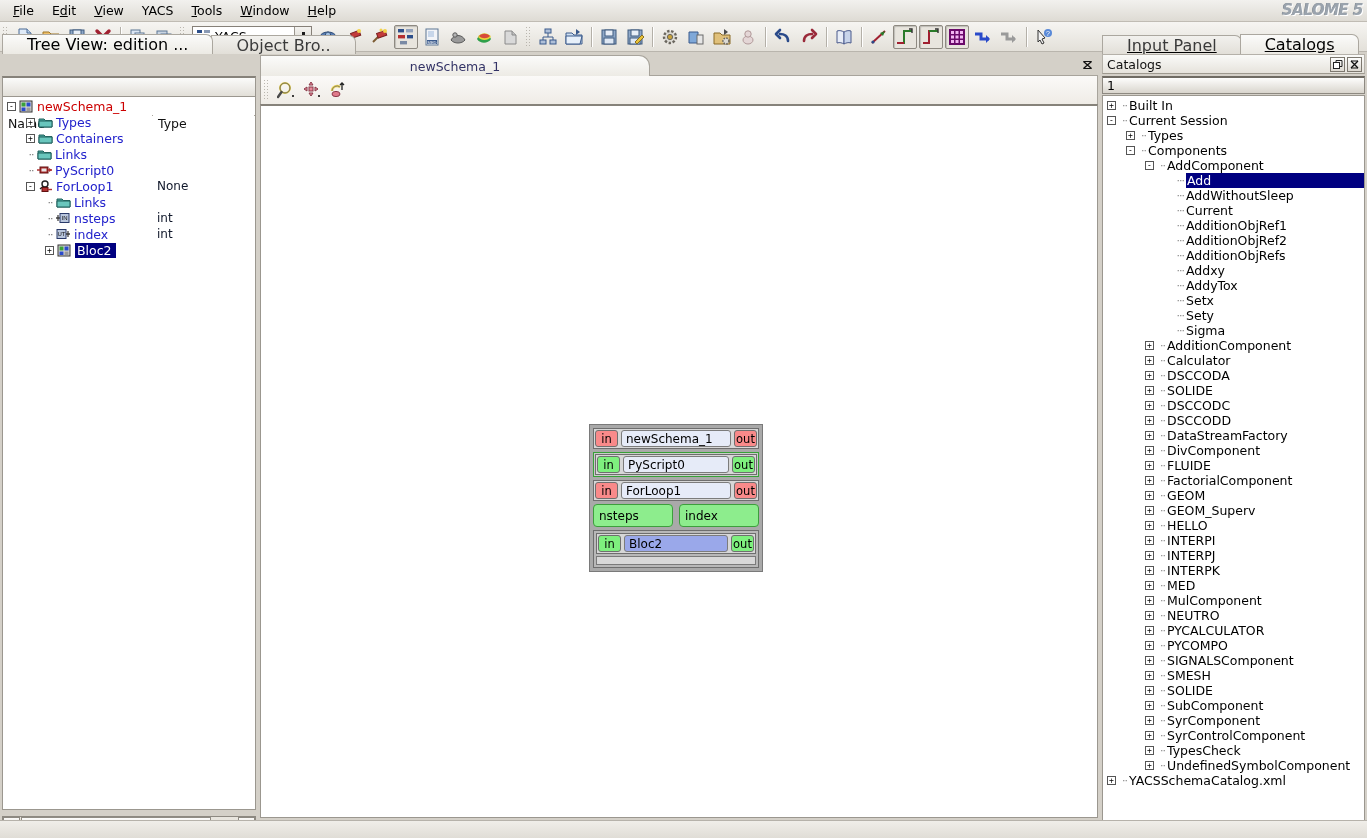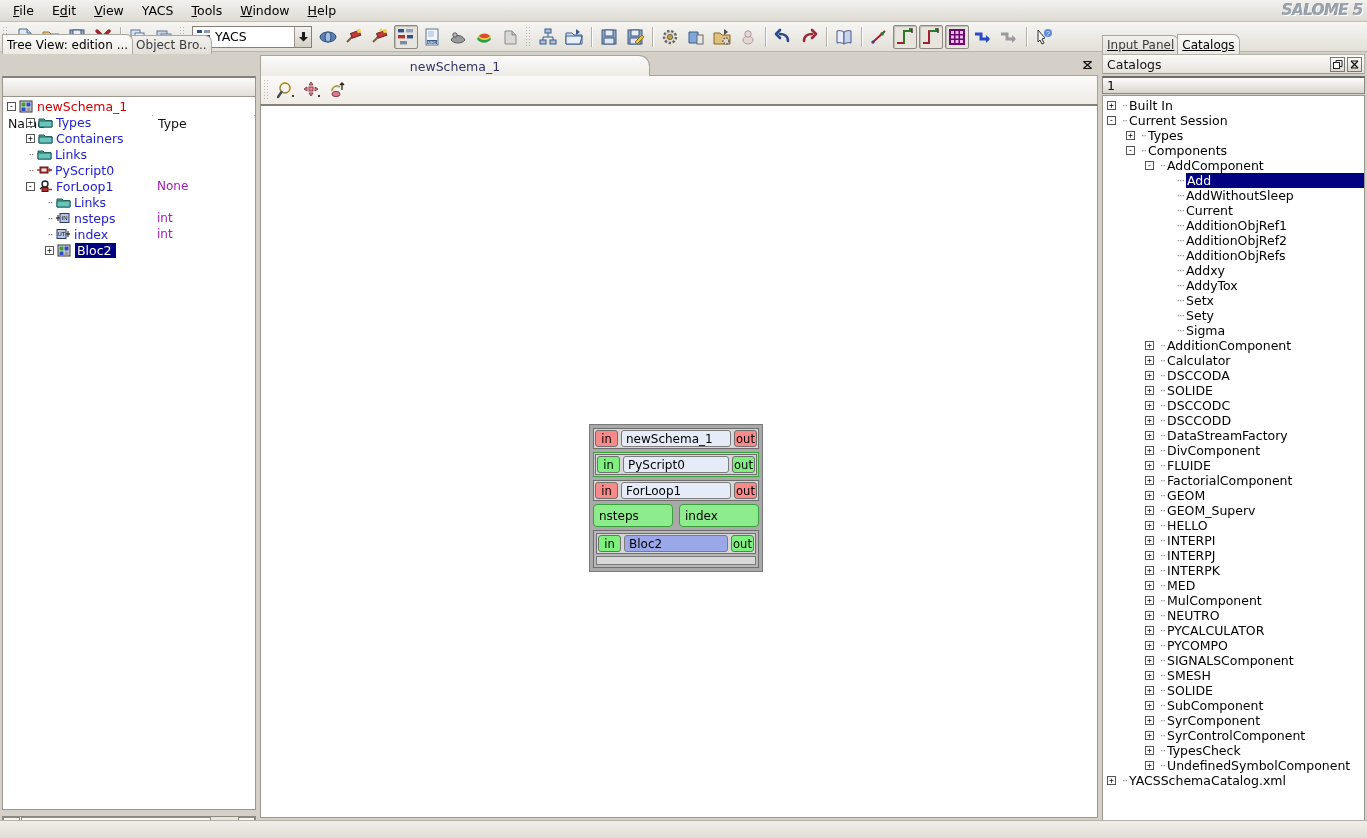--- a/index.html
+++ b/index.html
@@ -70,21 +70,21 @@
     border-left: 1px solid #9b968e;
     display: flex; align-items: center; justify-content: center;
   }
 
   
   .panel-tabs {
     display: flex; align-items: flex-end; height: 20px;
     padding-left: 2px; background: transparent;
   }
   .ptab {
-    height: 19px; padding: 0 4px; font-size: 12px;
+    height: 19px; padding: 0 24px; font-size: 16px;
     display: flex; align-items: center;
     background: linear-gradient(#f2f1ee, #e2dfd8);
     border: 1px solid #aba79f; border-bottom: none;
     border-radius: 0 7px 0 0; margin-right: -2px;
     color: #3a3a3a; cursor: default; white-space: nowrap;
   }
   .ptab.active {
     background: linear-gradient(#fbfbfa, #eceae4);
     color: #000; z-index: 3; height: 20px;
   }
@@ -117,21 +117,21 @@
   }
   .col-head div {
     font-size: 12.5px; padding: 1px 0 0 5px; color: #111;
     border-right: 1px solid #a9a59d;
     box-shadow: inset -2px 0 0 -1px #fff;
     margin-top: 37px;
   }
   .tree { padding-top: 1px; font-size: 12.5px; }
   .trow { display: flex; align-items: center; height: 16px; white-space: nowrap; }
   .tname { display: flex; align-items: center; width: 152px; overflow: hidden; }
-  .ttype { color: #a21caf; font-size: 12px; padding-left: 2px; }
+  .ttype { color: #0f172a; font-size: 12px; padding-left: 2px; }
   .exp {
     width: 9px; height: 9px; border: 1px solid #555; background: #fff;
     font-size: 8px; line-height: 7px; text-align: center; color: #000;
     margin-right: 2px; flex: none; font-family: "DejaVu Sans Mono", monospace;
   }
   .dots { width: 10px; flex: none; text-align: center; color: #777;
      font-size: 11px; letter-spacing: -1px; }
   .ticon { width: 16px; height: 14px; flex: none; margin-right: 3px;
      display: flex; align-items: center; justify-content: center; }
   .tlabel { font-size: 12.5px; }

